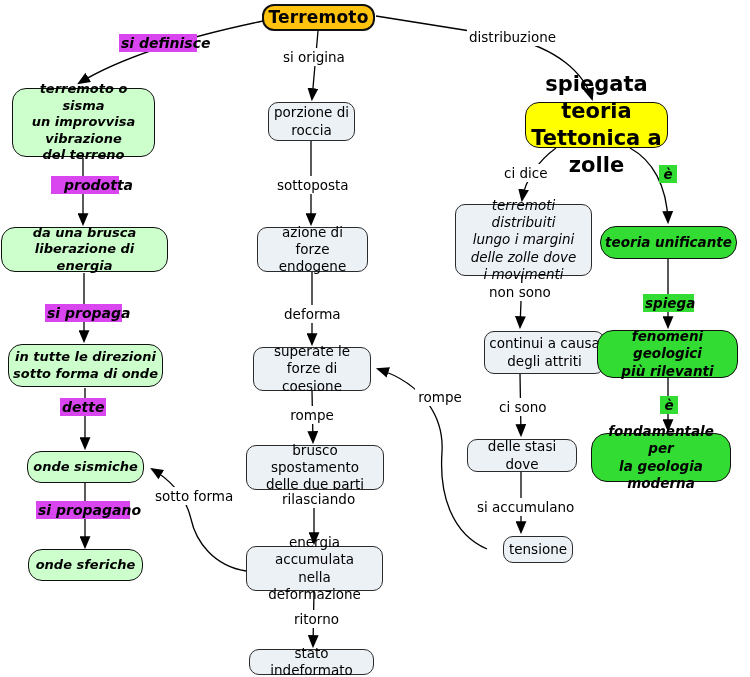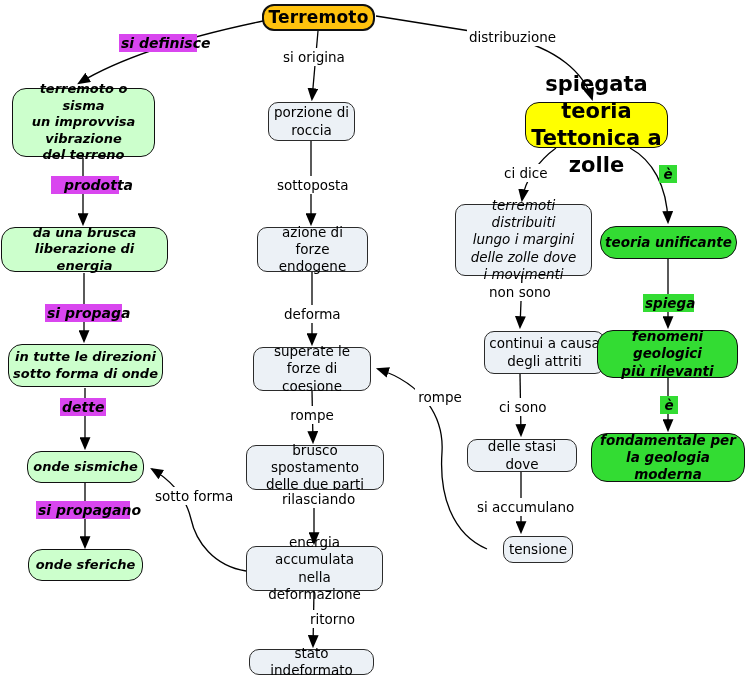--- a/index.html
+++ b/index.html
@@ -110,35 +110,35 @@
 delle zolle dove
 i movimenti</div>
   <div class="node" style="left:459px;top:331px;width:121px;height:43px;margin-left:25px;">continui a causa
 degli attriti</div>
   <div class="node" style="left:467px;top:439px;width:110px;height:33px;">delle stasi dove</div>
   <div class="node" style="left:503px;top:536px;width:70px;height:27px;">tensione</div>
 
   <div class="node green-bright" style="left:600px;top:226px;width:137px;height:33px;">teoria unificante</div>
   <div class="node green-bright" style="left:597px;top:330px;width:141px;height:48px;">fenomeni geologici
 più rilevanti</div>
-  <div class="node green-bright" style="left:591px;top:433px;width:154px;height:49px;">fondamentale per
+  <div class="node green-bright" style="left:591px;top:433px;width:140px;height:49px;">fondamentale per
 la geologia moderna</div>
 
   <span class="lbl green-light" style="left:119px;top:34px;width:78px;">si definisce</span>
   <span class="lbl" style="left:281px;top:48px;width:62px;">si origina</span>
   <span class="lbl" style="left:467px;top:28px;width:80px;">distribuzione</span>
   <span class="lbl green-light" style="left:51px;top:176px;width:68px;padding-left:13px;">prodotta</span>
   <span class="lbl green-light" style="left:45px;top:304px;width:77px;">si propaga</span>
   <span class="lbl green-light" style="left:60px;top:398px;width:46px;">dette</span>
   <span class="lbl green-light" style="left:36px;top:501px;width:94px;">si propagano</span>
   <span class="lbl" style="left:275px;top:176px;width:70px;">sottoposta</span>
   <span class="lbl" style="left:282px;top:305px;width:60px;">deforma</span>
   <span class="lbl" style="left:288px;top:406px;width:48px;">rompe</span>
   <span class="lbl" style="left:280px;top:490px;width:70px;">rilasciando</span>
-  <span class="lbl" style="left:292px;top:610px;width:48px;margin-left:16px;">ritorno</span>
+  <span class="lbl" style="left:292px;top:610px;width:48px;">ritorno</span>
   <span class="lbl" style="left:502px;top:164px;width:42px;">ci dice</span>
   <span class="lbl" style="left:487px;top:283px;width:62px;">non sono</span>
   <span class="lbl" style="left:497px;top:398px;width:48px;">ci sono</span>
   <span class="lbl" style="left:475px;top:498px;width:92px;">si accumulano</span>
   <span class="lbl green-bright" style="left:659px;top:165px;width:18px;">è</span>
   <span class="lbl green-bright" style="left:643px;top:294px;width:51px;">spiega</span>
   <span class="lbl green-bright" style="left:660px;top:396px;width:18px;">è</span>
   <span class="lbl" style="left:415px;top:388px;width:50px;">rompe</span>
   <span class="lbl" style="left:153px;top:487px;width:78px;">sotto forma</span>
 

